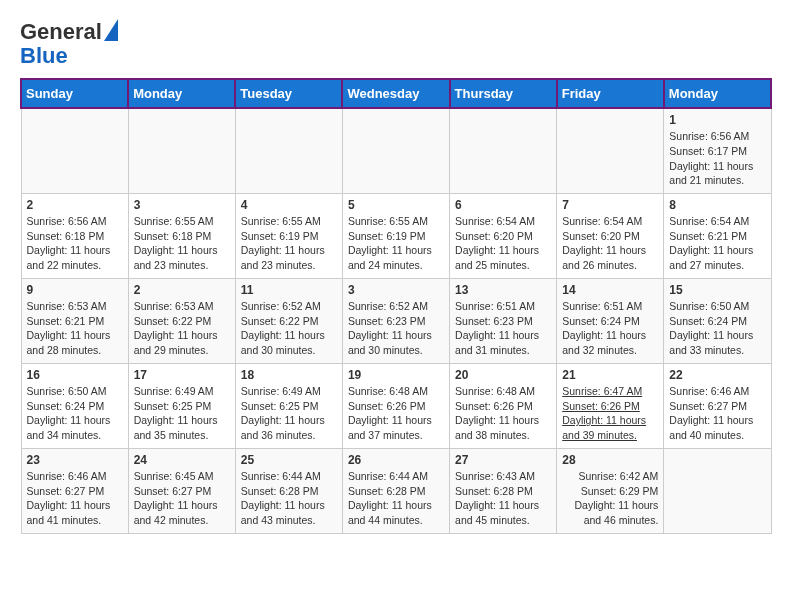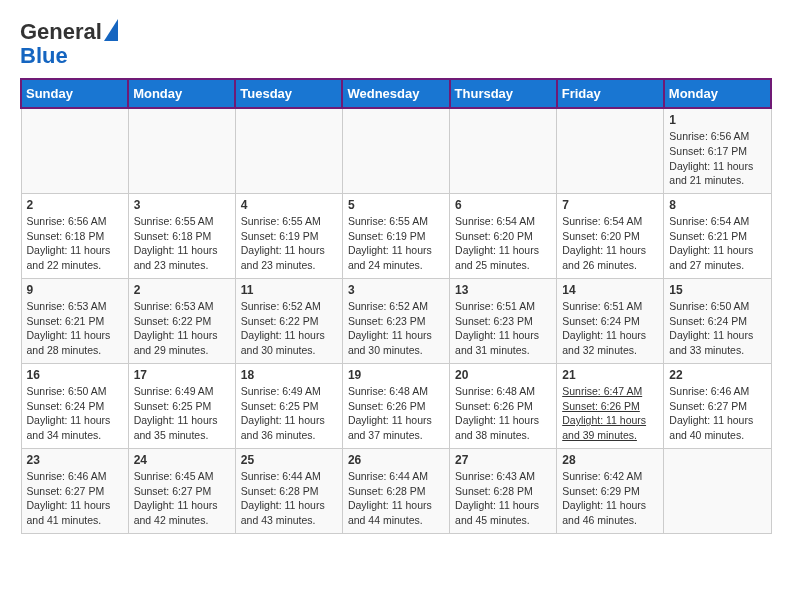--- a/index.html
+++ b/index.html
@@ -291,20 +291,20 @@
 Daylight: 11 hours and 44 minutes.</div>
         </td>
         <td>
           <span class="day-num">27</span>
           <div class="day-info" style="white-space: pre-line;">Sunrise: 6:43 AM
 Sunset: 6:28 PM
 Daylight: 11 hours and 45 minutes.</div>
         </td>
         <td>
           <span class="day-num">28</span>
-          <div class="day-info" style="white-space: pre-line;">Sunrise: 6:42 AM
+          <div class="day-info" style="white-space: pre-line; text-align: right;">Sunrise: 6:42 AM
 Sunset: 6:29 PM
 Daylight: 11 hours and 46 minutes.</div>
         </td>
         <td></td>
       </tr>
     </tbody>
 </table>
 
 </body></html>

